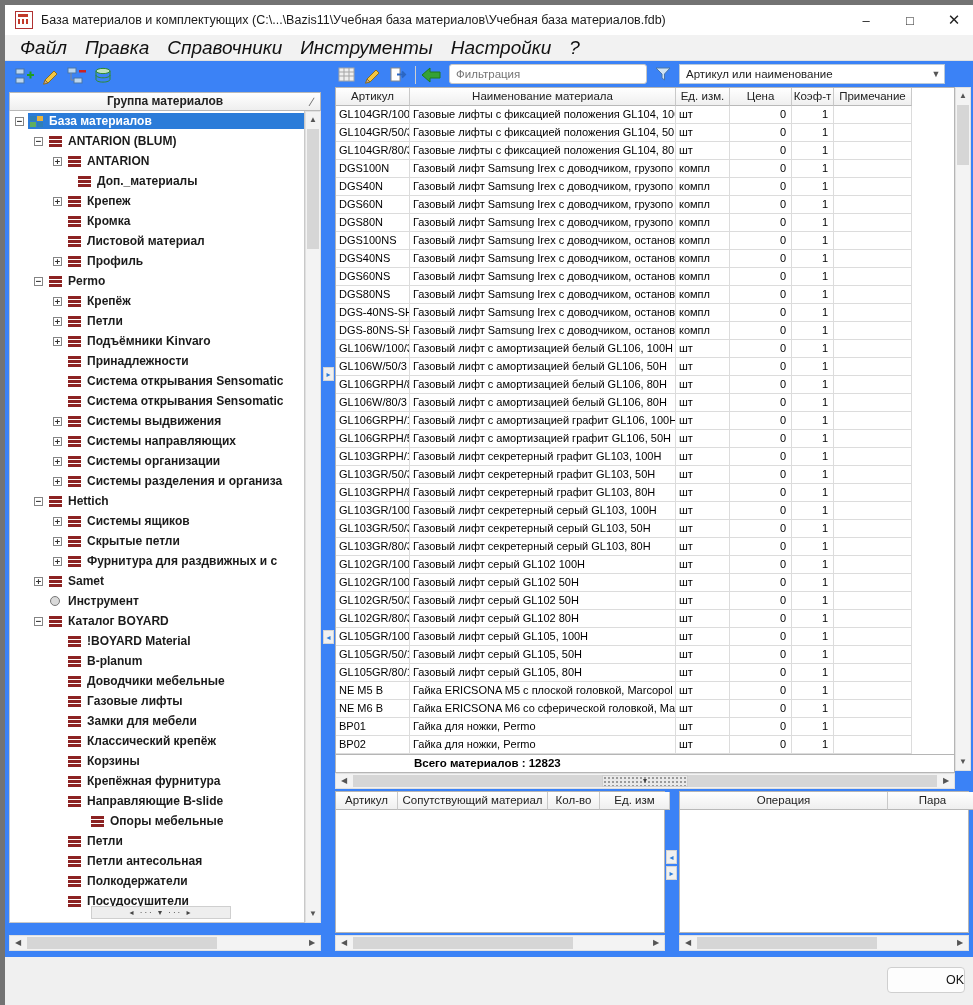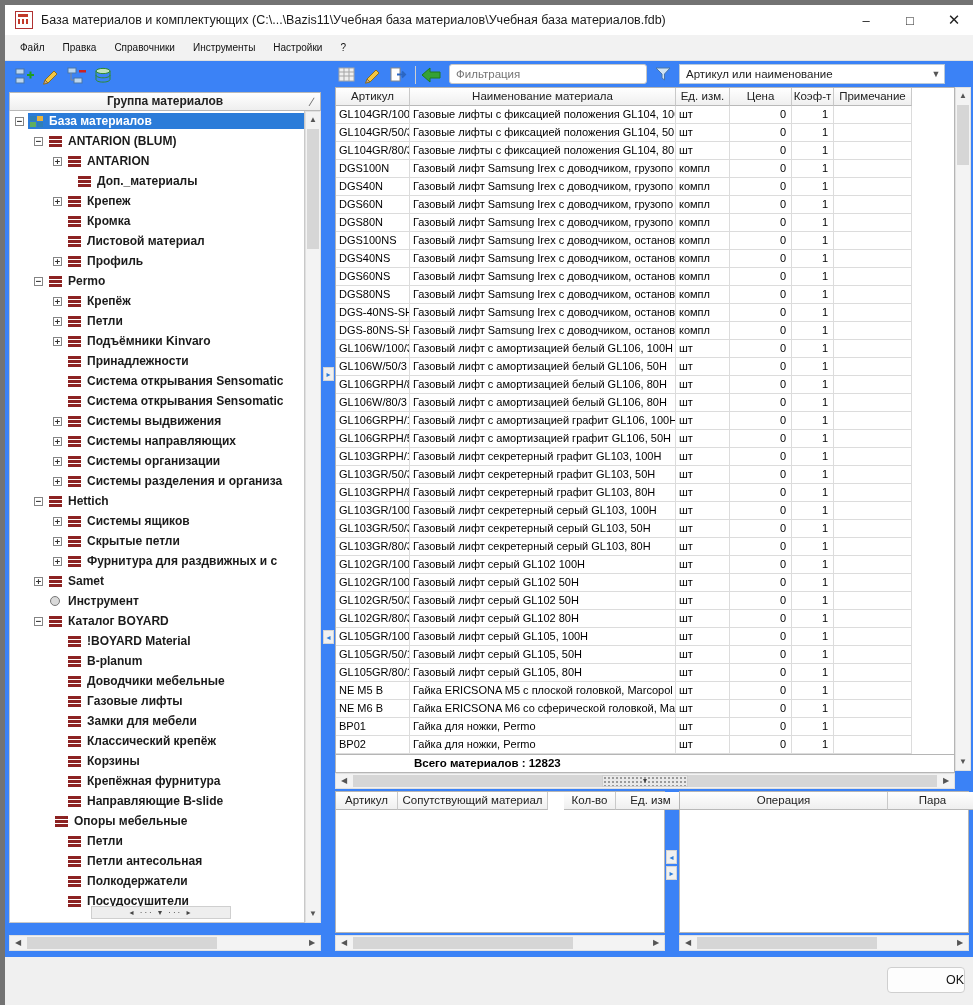--- a/index.html
+++ b/index.html
@@ -11,21 +11,21 @@
   .app-icon{width:16px;height:16px;margin:0 8px 0 10px;background:#fff;border:1px solid #b03030;position:relative;flex:none;}
   .app-icon::before{content:"";position:absolute;left:2px;top:2px;width:10px;height:3px;background:#c23a2a;}
   .app-icon::after{content:"";position:absolute;left:2px;top:7px;width:10px;height:5px;background:repeating-linear-gradient(90deg,#c23a2a 0 2px,transparent 2px 4px);}
   .tbar-title{font-size:12.5px;color:#1a1a1a;white-space:nowrap;overflow:hidden;}
   .wbtns{margin-left:auto;display:flex;height:100%;}
   .wbtn{width:44px;height:100%;display:flex;align-items:center;justify-content:center;font-size:13px;color:#222;}
   .wbtn.close{font-size:15px;}
 
   
   .menubar{position:absolute;left:0;top:30px;width:100%;height:26px;background:#f2f2f2;border-bottom:1px solid #e0e0e0;display:flex;align-items:center;padding-left:6px;box-sizing:border-box;}
-  .menu-item{padding:0 9px;font-size:10px;color:#111;line-height:26px;}
+  .menu-item{padding:0 9px;font-size:19px;color:#111;line-height:26px;font-style:italic;}
 
   
   .ibtn{position:absolute;width:24px;height:24px;display:flex;align-items:center;justify-content:center;}
   .tsep{position:absolute;width:1px;height:18px;background:#cfcfcf;}
 
   
   .lheader{position:absolute;left:4px;top:87px;width:312px;height:19px;box-sizing:border-box;background:linear-gradient(#ffffff,#eeeeee);border:1px solid #b9b9b9;text-align:center;font-size:12px;font-weight:bold;color:#222;line-height:17px;}
   .lheader .sort{position:absolute;right:7px;top:1px;color:#666;font-weight:normal;}
   .tree{position:absolute;left:4px;top:106px;width:296px;height:812px;box-sizing:border-box;background:#fff;border:1px solid #c9c9c9;border-top:none;overflow:hidden;}
   .trow{display:flex;align-items:center;height:20px;font-size:12px;font-weight:bold;color:#1b1b1b;white-space:nowrap;}
@@ -376,21 +376,21 @@
           <span>Крепёжная фурнитура</span>
         </span>
       </div>
       <div class="trow" style="padding-left: 43px;">
         <span class="exp none"></span>
         <span class="tbody-span">
           <span class="ticon group"></span>
           <span>Направляющие B-slide</span>
         </span>
       </div>
-      <div class="trow" style="padding-left: 30px;">
+      <div class="trow" style="padding-left: 43px; gap: 23px;">
         <span class="exp none"></span>
         <span class="tbody-span">
           <span class="ticon group"></span>
           <span>Опоры мебельные</span>
         </span>
       </div>
       <div class="trow" style="padding-left: 43px;">
         <span class="exp none"></span>
         <span class="tbody-span">
           <span class="ticon group"></span>
@@ -786,21 +786,21 @@
     <div class="sbtn l">◀</div>
     <div class="sthumb" style="left:17px;right:17px;"></div>
     <div class="sbtn r">▶</div>
     <div class="sb-handle">▾</div>
   </div>
 
   <div class="btable" style="left:330px;top:786px;width:330px;height:142px;">
     <div class="thead">
         <div class="hcell" style="width: 62px;">Артикул</div>
         <div class="hcell" style="width: 150px;">Сопутствующий материал</div>
-        <div class="hcell" style="width: 52px; margin-left: 16px;">Кол-во</div>
+        <div class="hcell" style="width: 52px;">Кол-во</div>
         <div class="hcell" style="width: 70px;">Ед. изм</div>
       </div>
     <div class="bbody"></div>
   </div>
   <div class="sb h" style="left:330px;top:930px;width:330px;">
     <div class="sbtn l">◀</div>
     <div class="sthumb" style="left:17px;width:220px;"></div>
     <div class="sbtn r">▶</div>
   </div>
 

